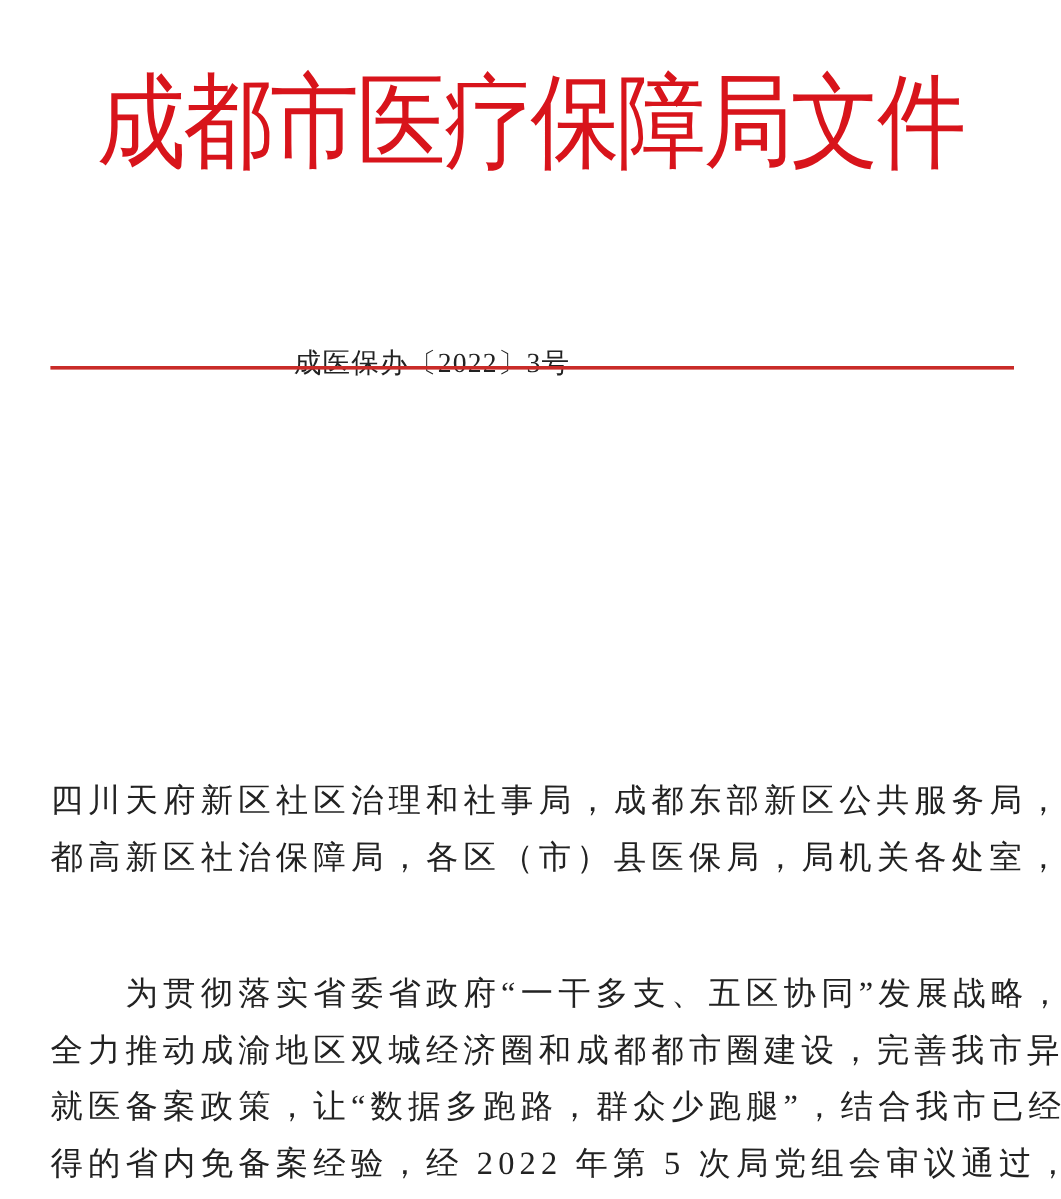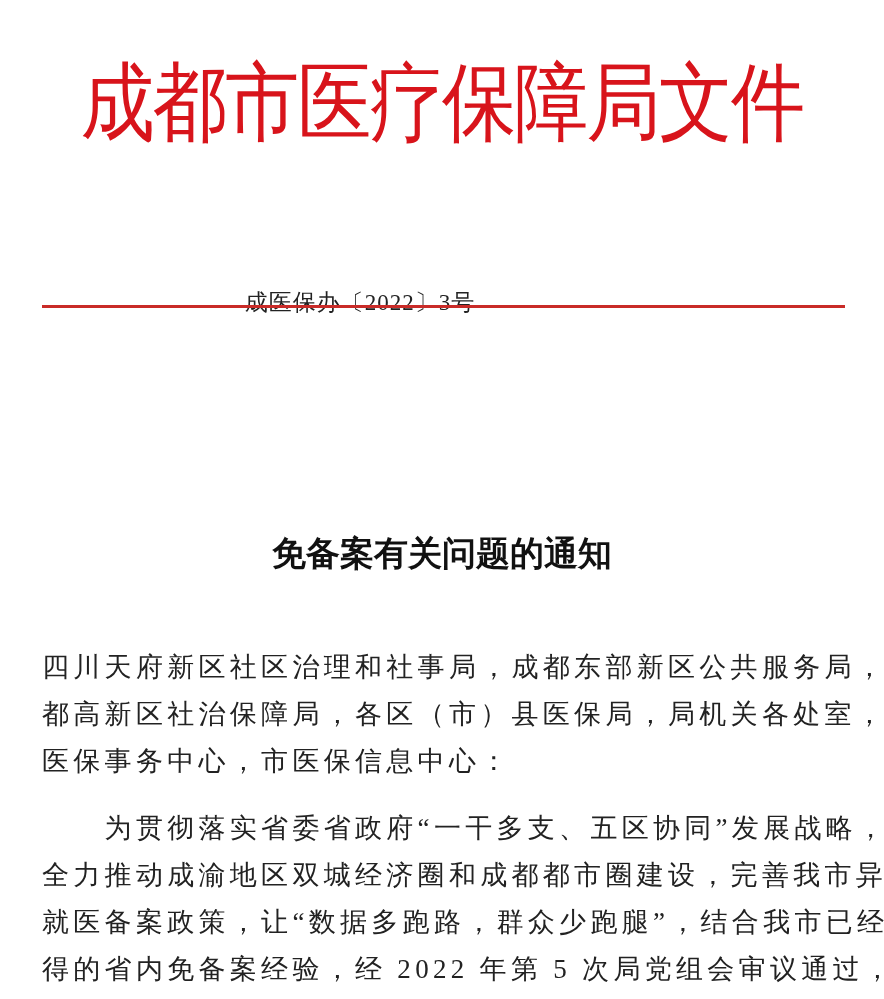--- a/index.html
+++ b/index.html
@@ -46,26 +46,24 @@
 <body>
 
 <div class="page">
 
   <div class="masthead">成都市医疗保障局文件</div>
 
   <div class="docnum">成医保办〔2022〕3号</div>
 
   <div class="rule"></div>
 
-  <div class="title t3">免备案有关问题的通知</div>
 
   <div class="body-text" style="top: 644px;">
     <span class="line">四川天府新区社区治理和社事局，成都东部新区公共服务局，成</span>
     <span class="line">都高新区社治保障局，各区（市）县医保局，局机关各处室，市</span>
-    <span class="line">医保事务中心，市医保信息中心：</span>
   </div>
 
   <div class="body-text" style="top: 805px;">
     <span class="line">　　为贯彻落实省委省政府“一干多支、五区协同”发展战略，</span>
     <span class="line">全力推动成渝地区双城经济圈和成都都市圈建设，完善我市异地</span>
     <span class="line">就医备案政策，让“数据多跑路，群众少跑腿”，结合我市已经取</span>
     <span class="line">得的省内免备案经验，经 2022 年第 5 次局党组会审议通过，决定</span>
   </div>
 
 </div>

